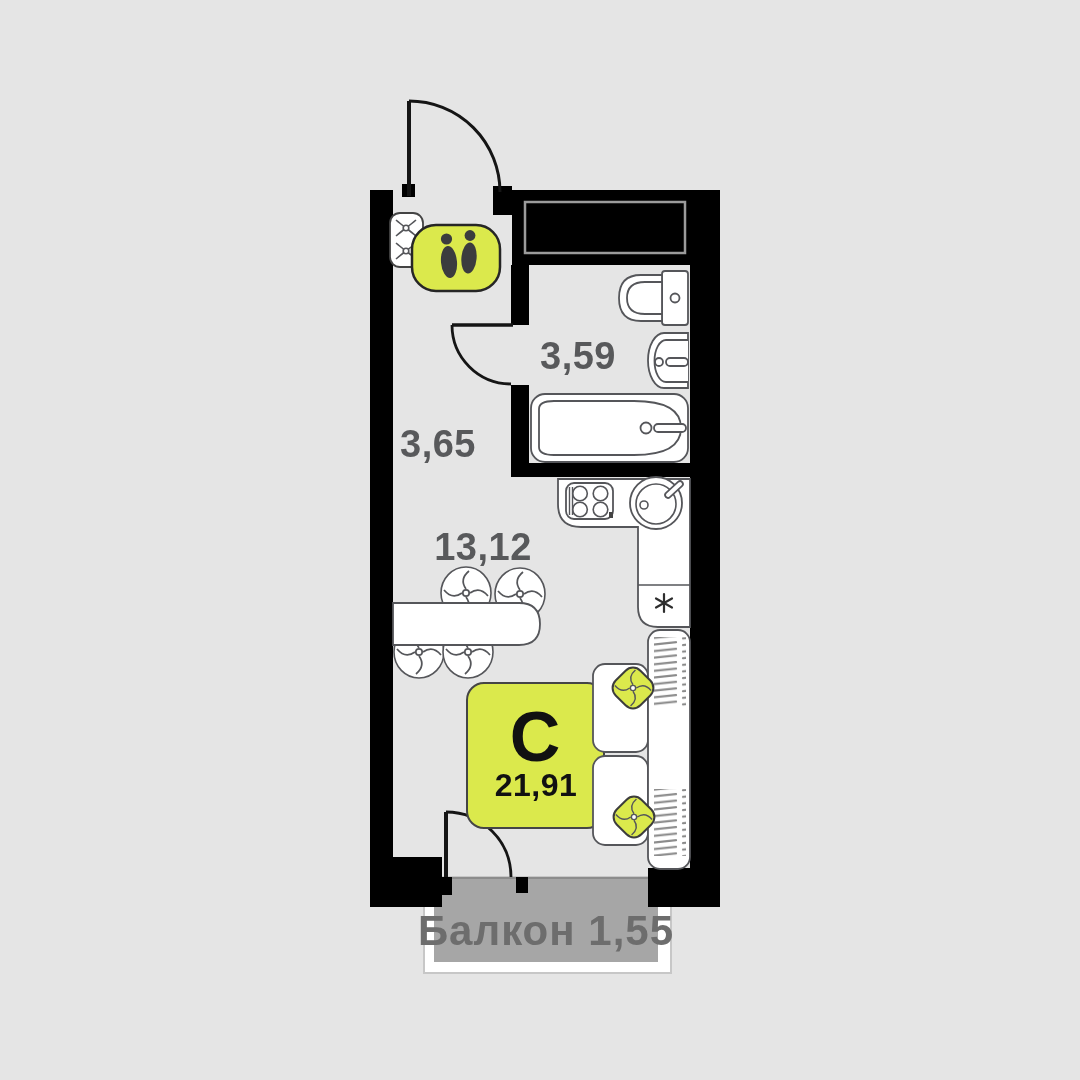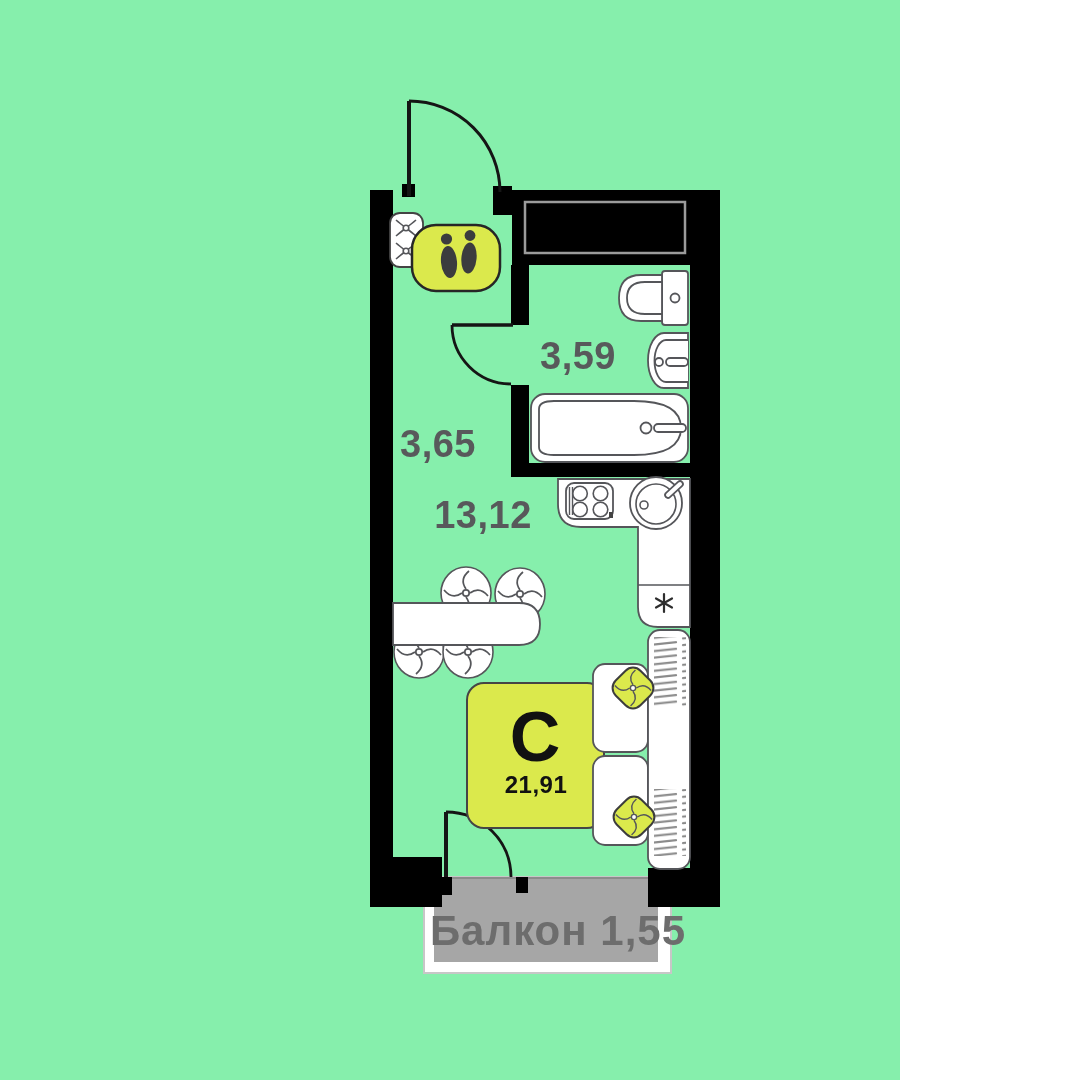--- a/index.html
+++ b/index.html
@@ -1,27 +1,27 @@
 <!DOCTYPE html>
 <html><head>
 <meta charset="utf-8">
 <style>
   html,body{margin:0;padding:0;background:#ffffff;}
   .stage{
-    position:relative;width:900px;height:1080px;background:#86efac;overflow:hidden;
+    position:relative;width:1080px;height:1080px;background:#e5e5e5;overflow:hidden;
     font-family:"Liberation Sans", sans-serif;
   }
   .stage svg{position:absolute;left:0;top:0;}
   .label{
     position:absolute;transform:translate(-50%,-50%);
     color:#58595b;font-weight:600;white-space:nowrap;letter-spacing:.5px;
   }
   .area-label{font-size:38px;}
   .type-letter{font-size:70px;font-weight:700;color:#111111;letter-spacing:0;}
-  .total-area{font-size:24px;font-weight:700;color:#111111;text-align:center;}
+  .total-area{font-size:32px;font-weight:700;color:#111111;text-align:center;}
   .balcony-label{font-size:42px;font-weight:600;color:#6d6d6d;letter-spacing:1px;}
 </style>
 </head>
 <body>
 
 <div class="stage">
 
   <svg width="1080" height="1080" viewBox="0 0 1080 1080">
     <defs>
       <pattern id="hatch" width="34" height="6.6" patternUnits="userSpaceOnUse">
@@ -169,17 +169,17 @@
       <rect x="648" y="630" width="42" height="239" rx="12" fill="#ffffff" stroke="#55565a" stroke-width="1.8"></rect>
       <rect x="654" y="637" width="32" height="70" fill="url(#hatch)"></rect>
       <rect x="654" y="789" width="32" height="67" fill="url(#hatch)"></rect>
     </g>
     <use href="#cushion" transform="translate(633,688)"></use>
     <use href="#cushion" transform="translate(634,817)"></use>
   </svg>
 
   <div class="label area-label" style="left:578px;top:356px;">3,59</div>
   <div class="label area-label" style="left:438px;top:444px;">3,65</div>
-  <div class="label area-label" style="left:483px;top:515px;">13,12</div>
+  <div class="label area-label" style="left:483px;top:547px;">13,12</div>
   <div class="label type-letter" style="left:535px;top:737px;">С</div>
   <div class="label total-area" style="left:536px;top:785px;">21,91</div>
-  <div class="label balcony-label" style="left:546px;top:931px;margin-left:12px;">Балкон 1,55</div>
+  <div class="label balcony-label" style="left:546px;top:931px;">Балкон 1,55</div>
 </div>
 
 </body></html>

